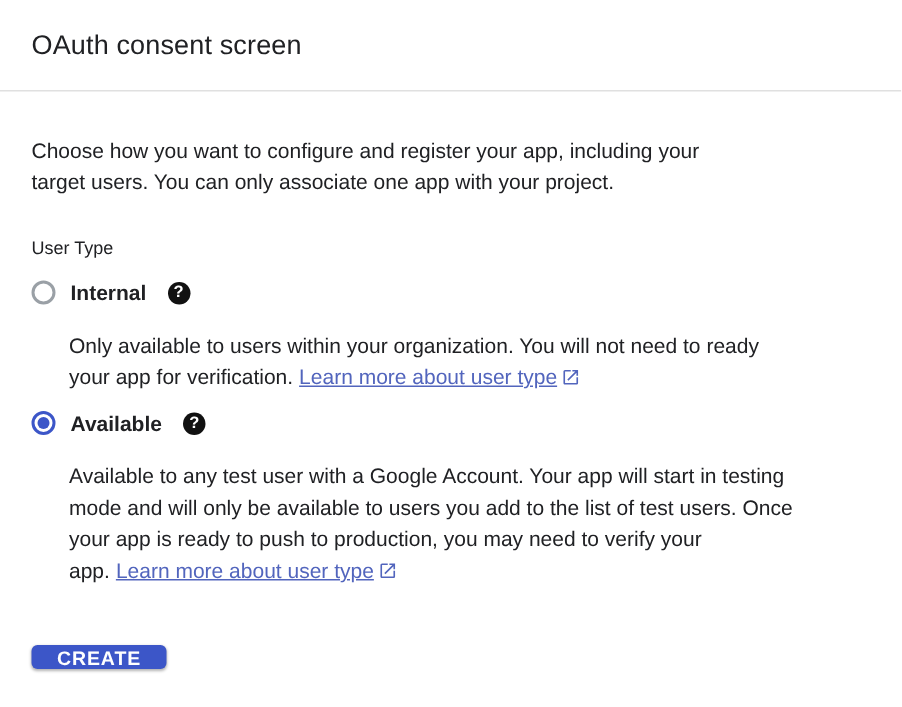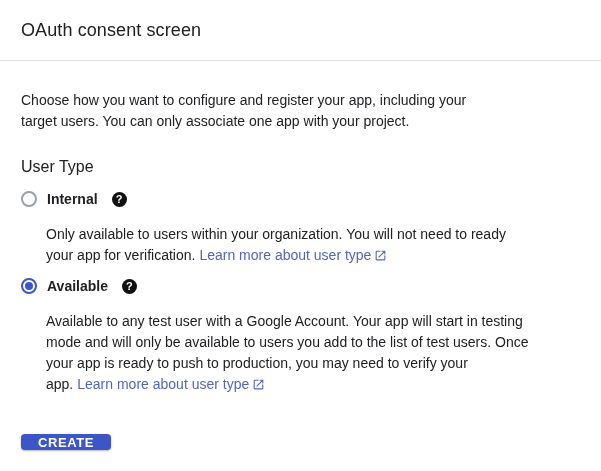--- a/index.html
+++ b/index.html
@@ -7,38 +7,38 @@
   .page { position:relative; width:601px; height:471px; background:#ffffff; overflow:hidden; }
 
   .header { height:61px; display:flex; align-items:center; padding:0 21px;
             box-sizing:border-box; border-bottom:1px solid #e0e0e0; }
   .page-title { font-size:18px; font-weight:400; margin:0; letter-spacing:0.1px; color:#202124; }
 
   .content { padding:0 40px 0 21px; }
 
   .intro { margin:29px 0 0 0; font-size:14px; line-height:21px; max-width:482px; color:#202124; }
 
-  .section-heading { font-size:16px; font-weight:400; margin:26px 0 0 0; color:#202124; }
+  .section-heading { font-size:12px; font-weight:400; margin:26px 0 0 0; color:#202124; }
 
   .option-row { display:flex; align-items:center; margin-top:15px; }
   .radio { width:16px; height:16px; box-sizing:border-box; border-radius:50%;
            border:2px solid #9aa0a6; background:#fff; position:relative; flex:0 0 auto; cursor:pointer; }
   .radio.selected { border-color:#3c56c8; }
   .radio.selected::after { content:""; position:absolute; inset:2px; border-radius:50%; background:#3c56c8; }
   .option-label { font-size:14px; font-weight:700; margin-left:10px; color:#202124; }
   .help { width:15px; height:15px; border-radius:50%; background:#111111; color:#ffffff;
           display:inline-flex; align-items:center; justify-content:center;
           font-size:11px; font-weight:700; margin-left:14px; cursor:pointer; line-height:1; }
 
   .desc { margin:17px 0 0 25px; font-size:14px; line-height:21px; color:#202124; }
   .desc.internal { max-width:470px; margin-top:17px; }
   .desc.external { max-width:500px; margin-top:17px; }
   .desc-external-wrap { margin-top:12px; } 
 
-  .link { color:#5265bd; cursor:pointer; margin-left:4px; white-space:nowrap; }
+  .link { color:#5265bd; text-decoration:underline; cursor:pointer; margin-left:4px; white-space:nowrap; }
   .ext-icon { width:13px; height:13px; fill:#5265bd; vertical-align:-2px; margin-left:3px; }
 
   .create-btn { display:inline-block; margin:39px 0 0 0; height:16px; padding:0 17px;
                 background:#3c56c8; color:#ffffff; border:none; border-radius:4px;
                 font-family:"Liberation Sans", sans-serif; font-size:13px; font-weight:700;
                 letter-spacing:0.6px; cursor:pointer; box-shadow:0 1px 2px rgba(0,0,0,0.3); }
 </style>
 </head>
 <body>
 

